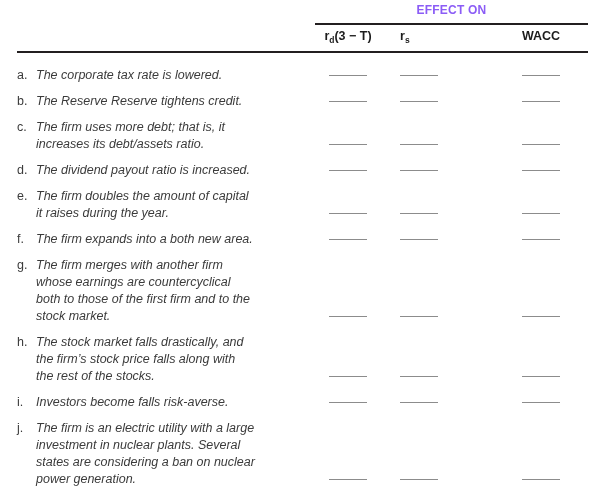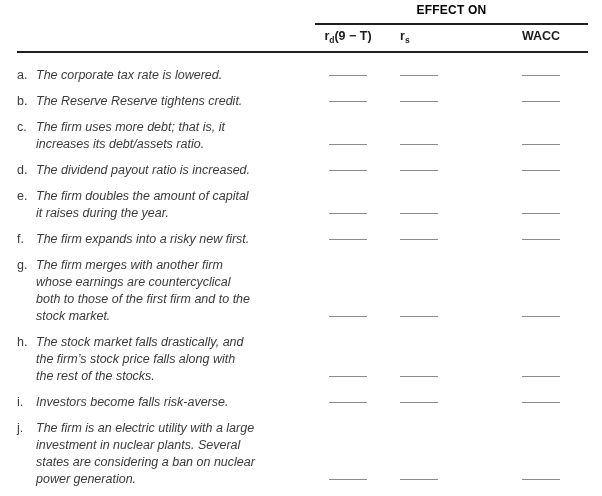--- a/index.html
+++ b/index.html
@@ -14,21 +14,21 @@
     overflow:hidden;
   }
   .effect-head {
     margin-left:298px;
     width:273px;
     box-sizing:border-box;
     text-align:center;
     font-weight:bold;
     font-size:12px;
     letter-spacing:0.2px;
-    color:#000000;
+    color:#8b5cf6;
     padding-bottom:6px;
     border-bottom:2px solid #231f20;
   }
   .cols-row {
     display:flex;
     padding-top:4px;
     padding-bottom:4px;
     font-weight:bold;
     font-size:12.5px;
     color:#1c1c1c;
@@ -60,21 +60,21 @@
 </style>
 </head>
 <body>
 
 <div class="page">
 
   <div class="effect-head">EFFECT ON</div>
 
   <div class="cols-row">
     <div class="spacer"></div>
-    <div class="c1"><span>r</span><span class="sub">d</span><span>(9 − T)</span></div>
+    <div class="c1"><span>r</span><span class="sub">d</span><span>(3 − T)</span></div>
     <div class="c2"><span>r</span><span class="sub">s</span></div>
     <div class="c3"><span>WACC</span></div>
   </div>
 
   <div class="top-rule"></div>
 
   <div class="rows">
 
     <div class="row">
       <div class="stmt">
@@ -124,21 +124,21 @@
 it raises during the year.</span>
         </div>
       <div class="c1"><span class="blank"></span></div>
       <div class="c2"><span class="blank"></span></div>
       <div class="c3"><span class="blank"></span></div>
     </div>
 
     <div class="row">
       <div class="stmt">
           <span class="lbl">f.</span>
-          <span class="txt">The firm expands into a risky new first.</span>
+          <span class="txt">The firm expands into a both new area.</span>
         </div>
       <div class="c1"><span class="blank"></span></div>
       <div class="c2"><span class="blank"></span></div>
       <div class="c3"><span class="blank"></span></div>
     </div>
 
     <div class="row">
       <div class="stmt">
           <span class="lbl">g.</span>
           <span class="txt">The firm merges with another firm

